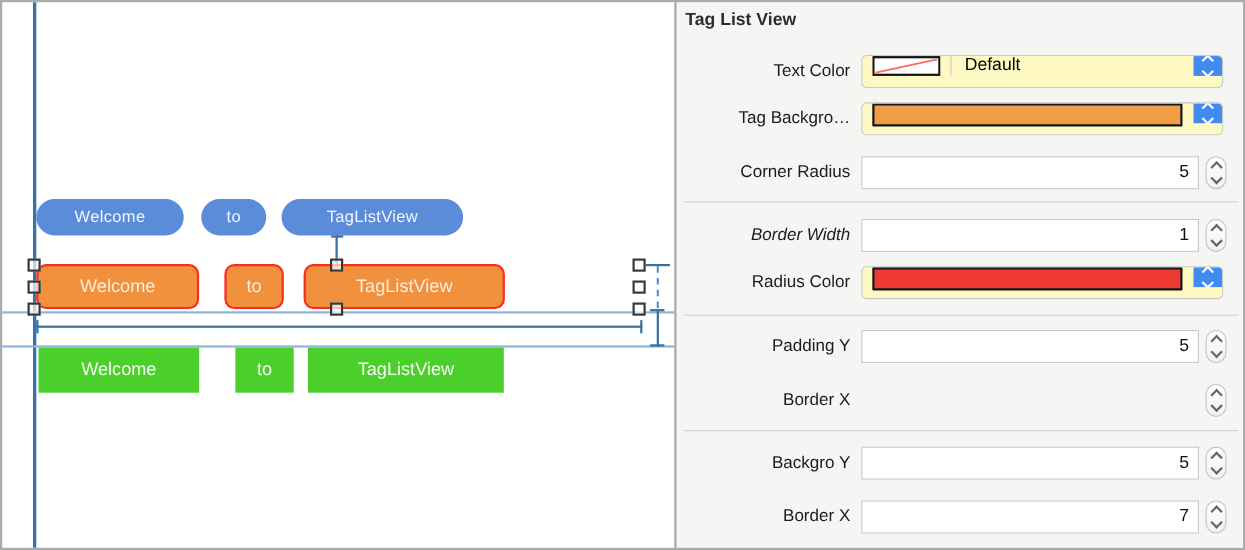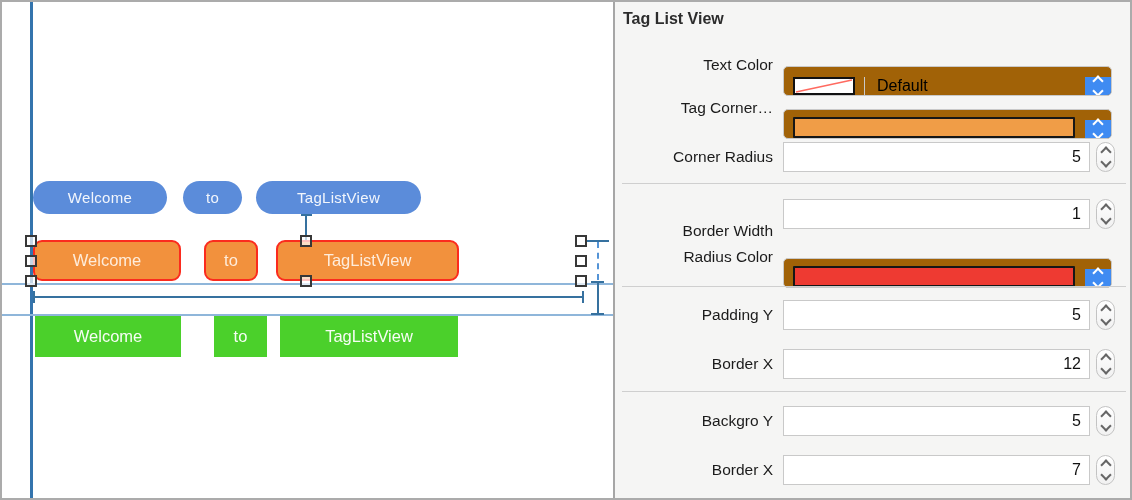--- a/index.html
+++ b/index.html
@@ -34,21 +34,21 @@
   .num-field{position:absolute;left:168px;width:307px;height:30px;box-sizing:border-box;
              background:#fff;border:1px solid #c9c9c9;text-align:right;padding:0 8px 0 4px;
              font-size:16px;color:#111;font-family:"Liberation Sans","DejaVu Sans",sans-serif;outline:none;}
   .stepper{position:absolute;left:481px;width:19px;height:30px;box-sizing:border-box;
            border:1px solid #c3c3c3;border-radius:10px;background:linear-gradient(#ffffff,#f1f1f1);
            display:flex;flex-direction:column;align-items:center;justify-content:center;gap:4px;color:#666;}
   .chev{width:6px;height:6px;border:solid currentColor;border-width:0 2px 2px 0;display:block;}
   .chev.up{transform:rotate(-135deg);margin-bottom:-1px;}
   .chev.down{transform:rotate(45deg);margin-top:-1px;}
   .color-ctl{position:absolute;left:168px;width:329px;height:30px;box-sizing:border-box;
-             background:#a16207;border:1px solid #c9c9c9;border-radius:5px;display:flex;align-items:flex-end;overflow:hidden;margin-top:16px;}
+             background:#fef9c3;border:1px solid #c9c9c9;border-radius:5px;display:flex;align-items:flex-start;overflow:hidden;}
   .swatch-cell{width:80px;display:flex;align-items:center;justify-content:center;border-right:1px solid #c9c9c9;}
   .popup-text{flex:1;display:flex;align-items:center;padding-left:12px;font-size:16px;color:#000;}
   .bar-cell{flex:1;display:flex;align-items:center;padding:0 9px;}
   .color-bar{height:17px;width:100%;border:2.5px solid #161616;border-radius:1px;box-sizing:content-box;}
   .cell-divider{width:1px;background:#c9c9c9;}
   .blue-step{width:26px;background:linear-gradient(#59a2f7,#2e7ceb);display:flex;flex-direction:column;
              align-items:center;justify-content:center;gap:4px;color:#fff;flex:0 0 26px;}
   .separator{position:absolute;left:7px;width:504px;height:1px;background:#cfcfcf;}
 </style>
 </head>
@@ -106,42 +106,42 @@
         <line x1="3" y1="15" x2="59" y2="3" stroke="#ff6a60" stroke-width="1.6"></line>
       </svg>
     </div>
     <div class="popup-text">Default</div>
     <div class="blue-step" style="background: rgb(63, 139, 242);">
       <span class="chev up"></span>
         <span class="chev down"></span>
     </div>
   </div>
 
-  <div class="row-label" style="top:91px;">Tag Corner…</div>
+  <div class="row-label" style="top:91px;">Tag Backgro…</div>
   <div class="color-ctl" style="top:91px;">
     <div class="bar-cell">
       <div class="color-bar" style="background-color: rgb(240, 157, 71);"></div>
     </div>
     <div class="cell-divider"></div>
     <div class="blue-step" style="background: rgb(63, 139, 242);">
       <span class="chev up"></span>
         <span class="chev down"></span>
     </div>
   </div>
 
   <div class="row-label" style="top:140px;">Corner Radius</div>
   <input class="num-field" style="top: 140px;" value="5">
   <div class="stepper" style="top:140px;">
     <span class="chev up"></span>
       <span class="chev down"></span>
   </div>
 
   <div class="separator" style="top:181px;"></div>
 
-  <div class="row-label" style="top:214px;">Border Width</div>
+  <div class="row-label" style="top:197px;font-style:italic;">Border Width</div>
   <input class="num-field" style="top: 197px;" value="1">
   <div class="stepper" style="top:197px;">
     <span class="chev up"></span>
       <span class="chev down"></span>
   </div>
 
   <div class="row-label" style="top:240px;">Radius Color</div>
   <div class="color-ctl" style="top:240px;">
     <div class="bar-cell">
       <div class="color-bar" style="background-color: rgb(238, 58, 50);"></div>
@@ -156,21 +156,20 @@
   <div class="separator" style="top:284px;"></div>
 
   <div class="row-label" style="top:298px;">Padding Y</div>
   <input class="num-field" style="top: 298px;" value="5">
   <div class="stepper" style="top:298px;">
     <span class="chev up"></span>
       <span class="chev down"></span>
   </div>
 
   <div class="row-label" style="top:347px;">Border X</div>
-  <input class="num-field" style="top: 347px;" value="12">
   <div class="stepper" style="top:347px;">
     <span class="chev up"></span>
       <span class="chev down"></span>
   </div>
 
   <div class="separator" style="top:389px;"></div>
 
   <div class="row-label" style="top:404px;">Backgro Y</div>
   <input class="num-field" style="top: 404px;" value="5">
   <div class="stepper" style="top:404px;">

